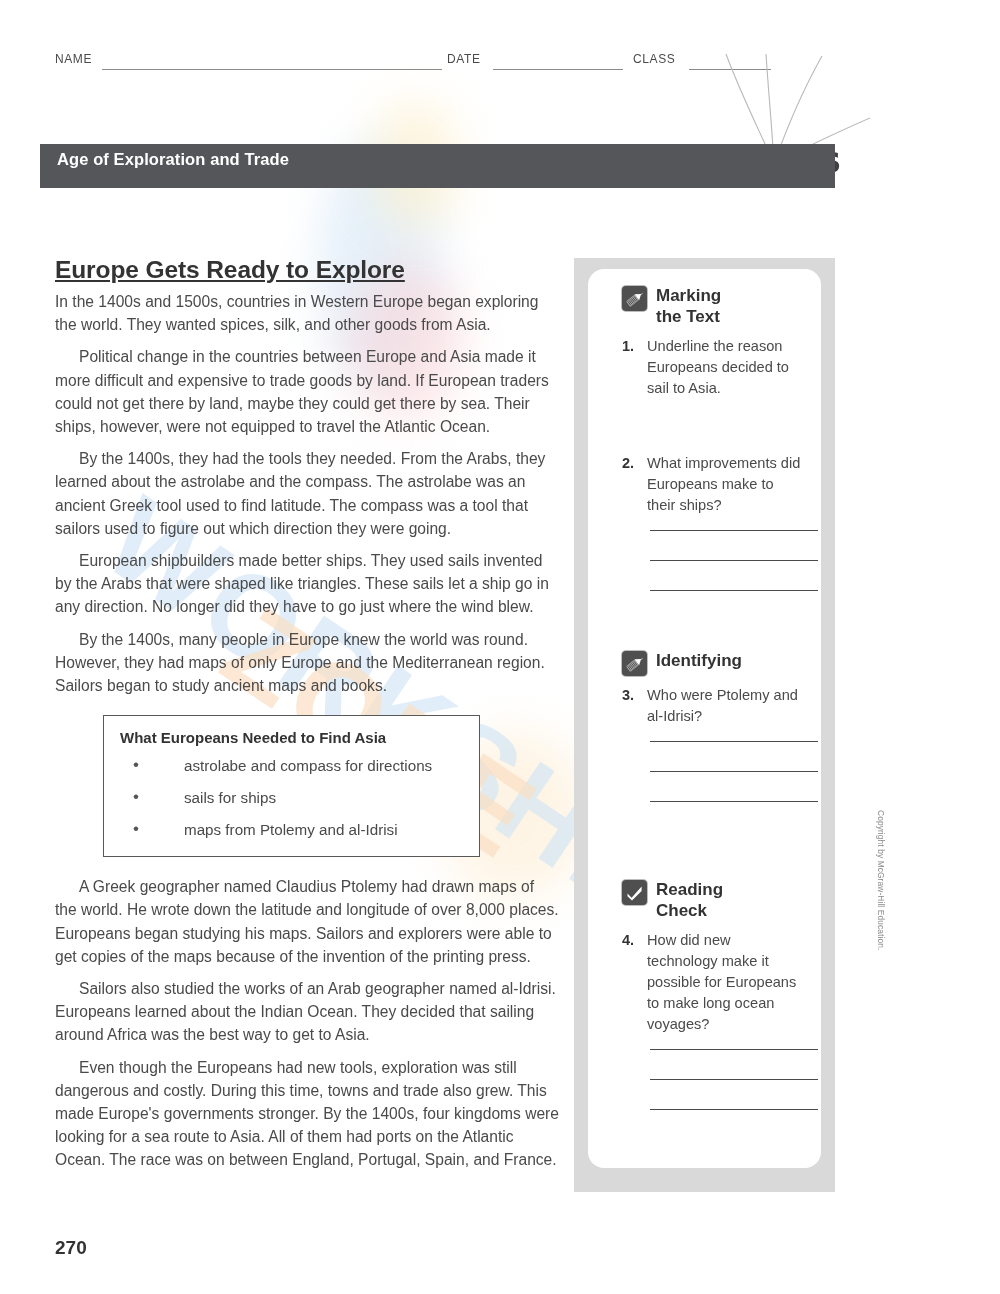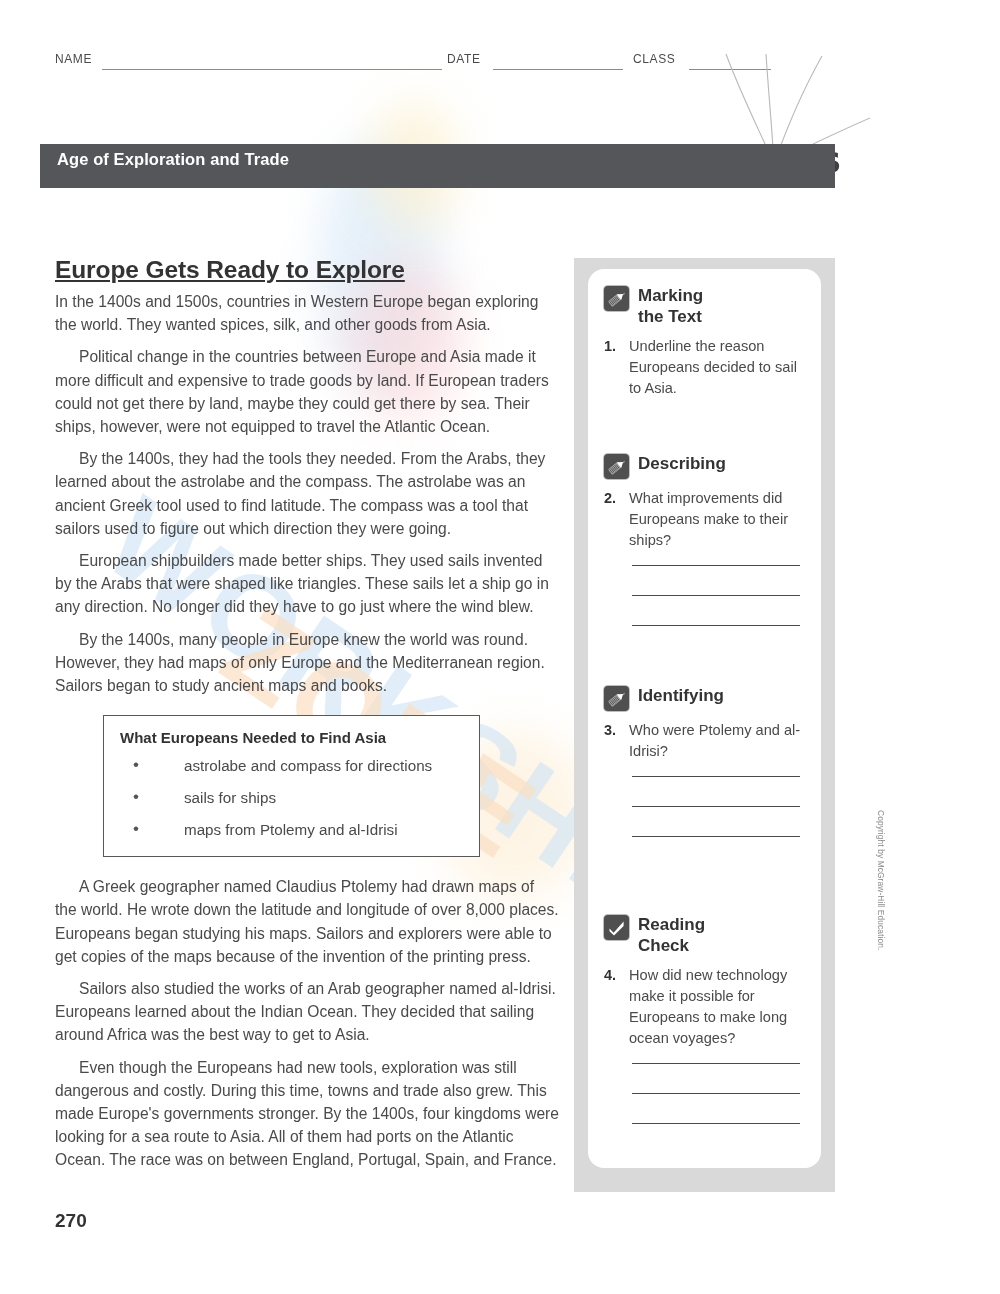--- a/index.html
+++ b/index.html
@@ -231,21 +231,21 @@
     left: 13px;
     top: -1px;
     font-size: 17px;
     color: #555;
   }
 
   
   .pagenum {
     position: absolute;
     left: 55px;
-    top: 1210px;
+    top: 1237px;
     font-size: 19px;
     font-weight: bold;
     color: #333;
     z-index: 5;
   }
 
   
   .copyright {
     position: absolute;
     left: 886px;
@@ -271,21 +271,21 @@
   }
   .sidebar-inner {
     position: absolute;
     left: 14px;
     top: 11px;
     width: 233px;
     height: 899px;
     background: #ffffff;
     border-radius: 16px;
     box-sizing: border-box;
-    padding: 16px 16px 0 16px;
+    padding: 16px 16px 0 34px;
   }
   .callout { margin-bottom: 0; }
 
   .co-head {
     display: flex;
     align-items: flex-start;
     gap: 9px;
     margin-bottom: 9px;
   }
   .co-icon {
@@ -432,40 +432,20 @@
         </div>
         <div class="qrow">
           <div class="qnum">1.</div>
           <div class="qtext">Underline the reason Europeans decided to sail to Asia.</div>
         </div>
       </div>
 
       <div class="sp-1"></div>
 
       <div class="callout">
-        <div class="co-head">
-          <div class="co-icon">
-            <svg width="25" height="25" viewBox="0 0 25 25">
-              <g transform="rotate(-38 12.5 12.5)">
-                <rect x="4" y="9.5" width="11" height="7" rx="1.2" fill="#a8a8a8"></rect>
-                <g stroke="#4f4f4f" stroke-width="0.9">
-                  <line x1="5.4" y1="10.4" x2="5.4" y2="15.7"></line>
-                  <line x1="7.0" y1="10.4" x2="7.0" y2="15.7"></line>
-                  <line x1="8.6" y1="10.4" x2="8.6" y2="15.7"></line>
-                  <line x1="10.2" y1="10.4" x2="10.2" y2="15.7"></line>
-                  <line x1="11.8" y1="10.4" x2="11.8" y2="15.7"></line>
-                  <line x1="13.4" y1="10.4" x2="13.4" y2="15.7"></line>
-                </g>
-                <polygon points="15,9.2 20.5,13 15,16.8" fill="#ffffff"></polygon>
-                <polygon points="20.5,13 22.6,13 20.5,14.2" fill="#e8e8e8"></polygon>
-              </g>
-            </svg>
-          </div>
-          <div class="co-title">Describing</div>
-        </div>
         <div class="qrow">
           <div class="qnum">2.</div>
           <div class="qtext">What improvements did Europeans make to their ships?</div>
         </div>
         <div class="answerlines">
           <div class="al"></div>
           <div class="al"></div>
           <div class="al"></div>
         </div>
       </div>

